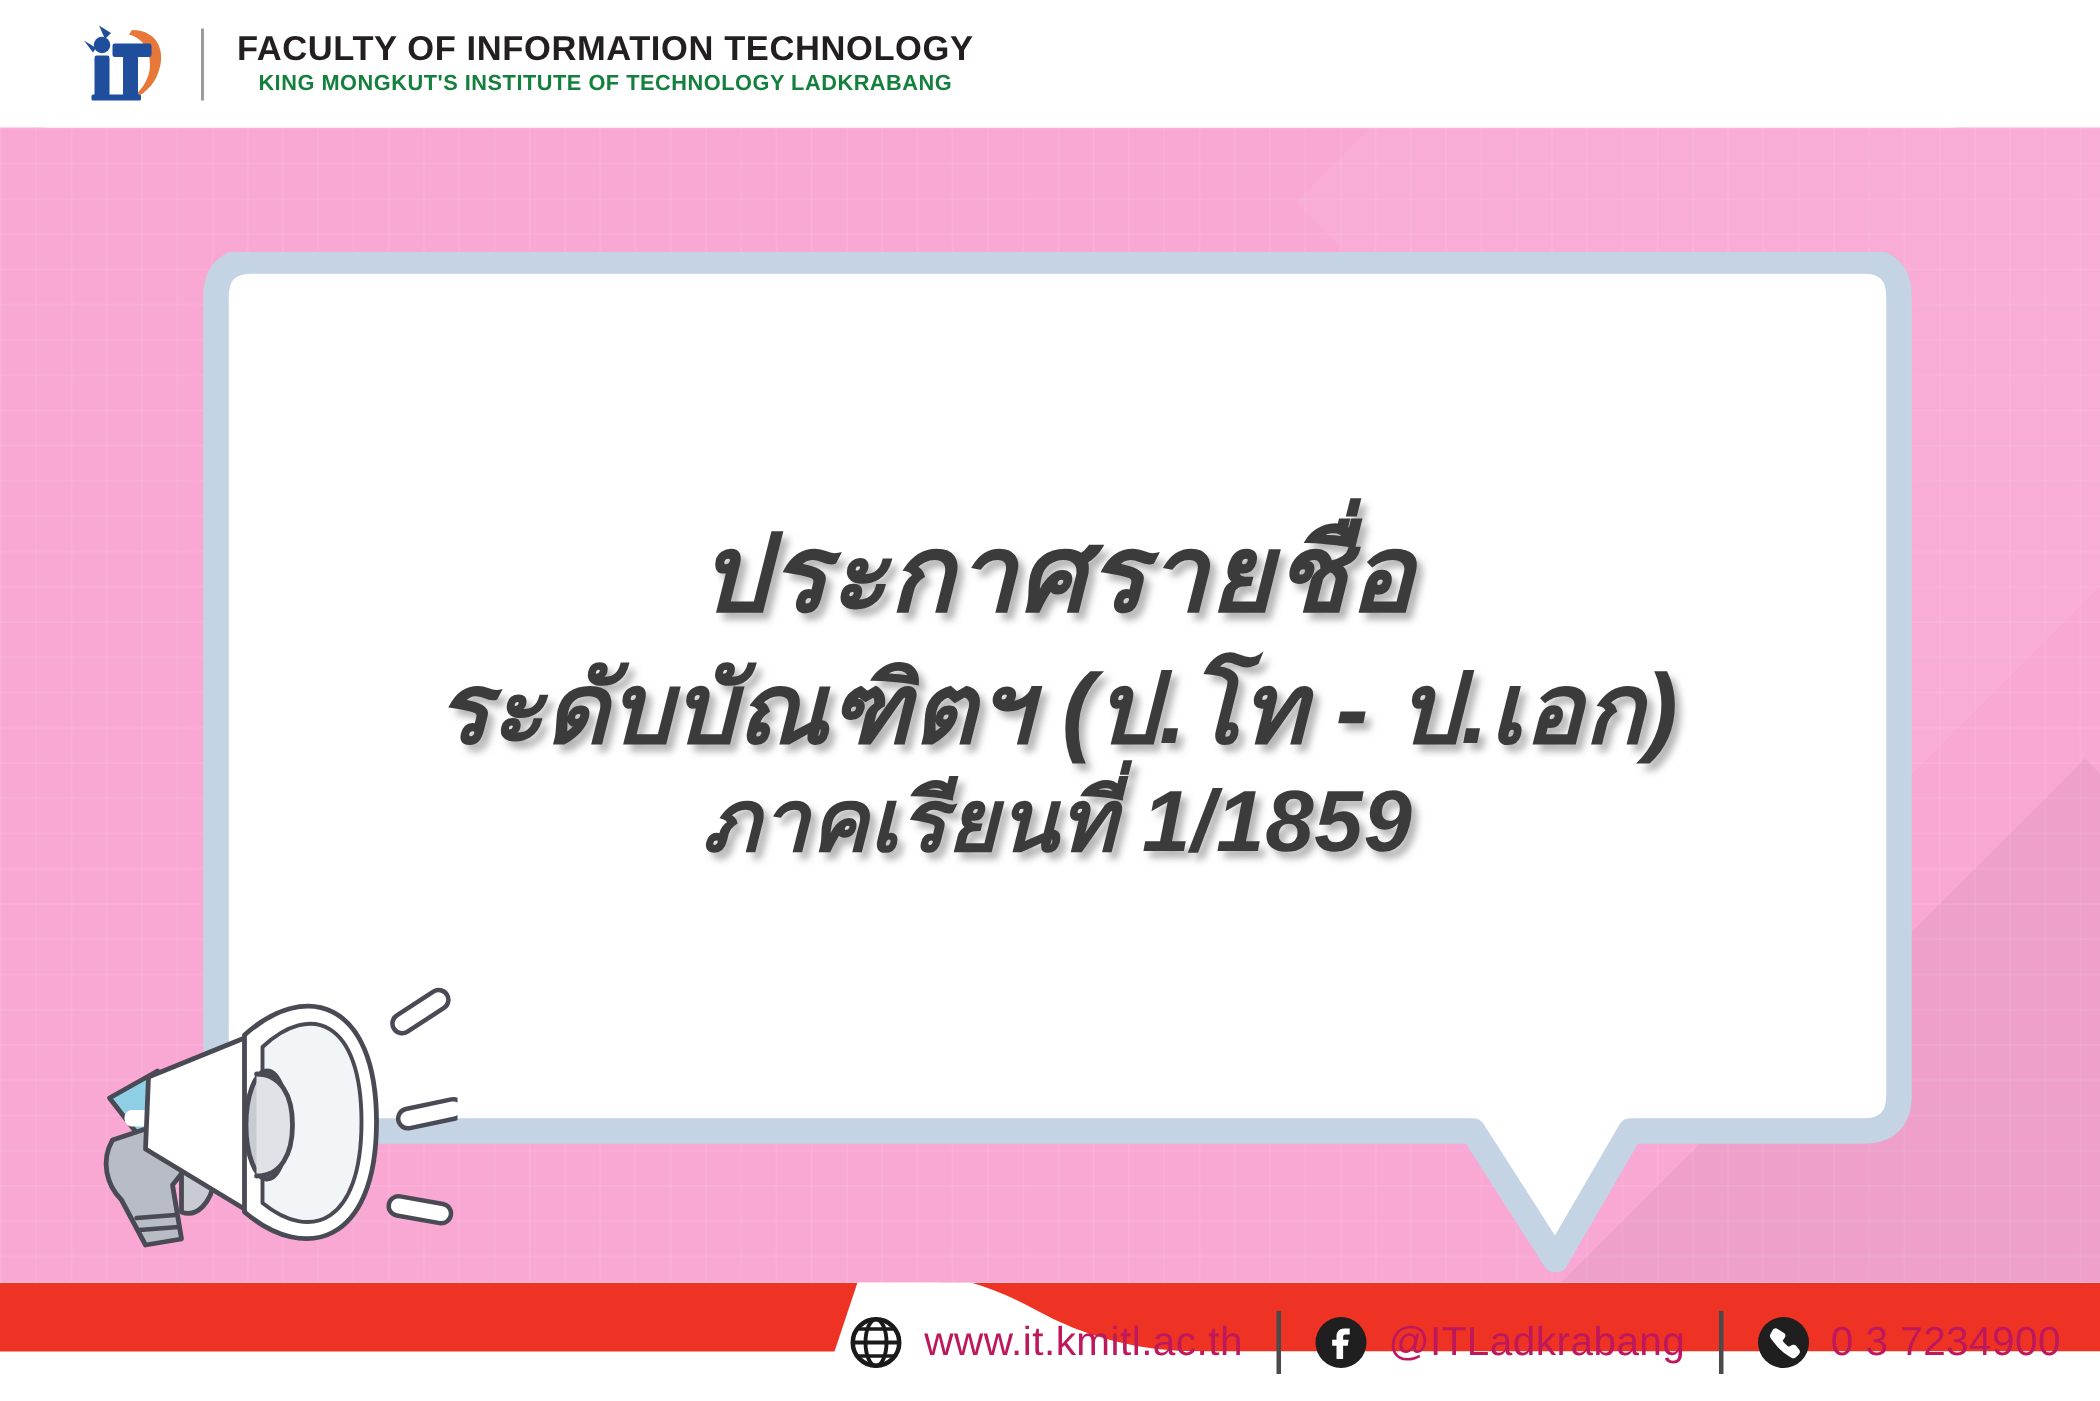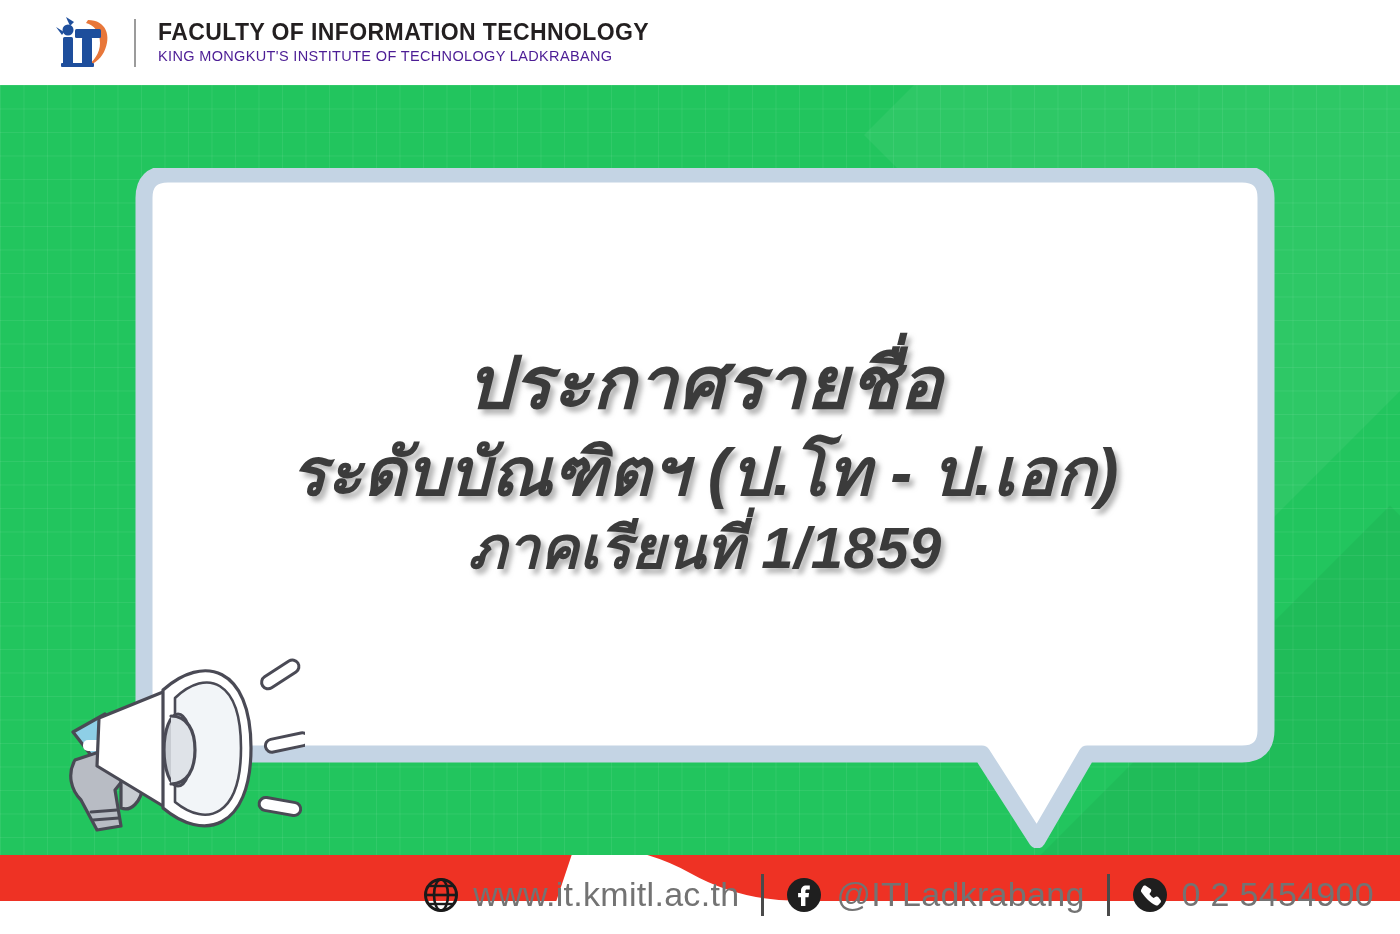--- a/index.html
+++ b/index.html
@@ -20,31 +20,31 @@
   .it-logo { width:72px; height:62px; position:relative; flex:0 0 auto; }
   .divider-v {
     width:2px; height:48px; background:#9b9b9b; margin:0 22px 0 14px; flex:0 0 auto;
   }
   .header-text { display:flex; flex-direction:column; justify-content:center; }
   .header-title {
     font-size:23px; font-weight:bold; color:#231f20; letter-spacing:0.4px;
     line-height:1.15; white-space:nowrap;
   }
   .header-sub {
-    font-size:14.5px; font-weight:normal; color:#4c1d95; letter-spacing:0.35px;
-    line-height:1.3; white-space:nowrap; margin-top:2px;
+    font-size:14.5px; font-weight:bold; color:#15803d; letter-spacing:0.35px;
+    line-height:1.3; white-space:nowrap; margin-top:2px;text-align:center;
   }
   .kmitl-go {
     position:absolute; right:16px; top:10px; width:92px; height:62px;
   }
 
   
   .poster {
     position:absolute; left:0; top:85px; width:1400px; height:849px;
-    background:#22c55e;
+    background:#f9a8d4;
     overflow:hidden;
   }
   .grid-overlay {
     position:absolute; inset:0;
     background-image:
       linear-gradient(to right, rgba(255,255,255,0.07) 1px, transparent 1px),
       linear-gradient(to bottom, rgba(255,255,255,0.07) 1px, transparent 1px);
     background-size:23.5px 23.5px;
   }
   .diag-light {
@@ -98,21 +98,21 @@
   .footer-curve {
     position:absolute; left:0; top:0; width:1400px; height:79px;
   }
   .footer-inner {
     position:absolute; right:26px; top:0; height:79px;
     display:flex; align-items:center; gap:0;
   }
   .fitem { display:flex; align-items:center; gap:14px; }
   .ficon { width:36px; height:36px; flex:0 0 auto; }
   .ftext {
-    font-size:34px; color:#737373; font-weight:500; letter-spacing:0.3px;
+    font-size:27px; color:#be185d; font-weight:500; letter-spacing:0.3px;
     white-space:nowrap;
   }
   .fsep {
     width:3px; height:42px; background:#4a4a4a; margin:0 22px; flex:0 0 auto;
   }
 </style>
 </head>
 <body>
 
 <div class="header">
@@ -233,17 +233,17 @@
 
     <div class="fsep"></div>
 
     <div class="fitem">
       <span class="ficon">
         <svg viewBox="0 0 36 36" width="36" height="36">
           <circle cx="18" cy="18" r="17" fill="#1f1f1f"></circle>
           <path d="M13.4 8.6c-1.0-0.3-2.1 0.2-2.6 1.1l-1.5 2.7c-0.5 0.9-0.4 2.0 0.2 2.8 2.4 3.2 4.2 5.5 6.5 7.7 2.4 2.3 4.9 4.0 7.6 5.4 0.9 0.5 2.0 0.3 2.7-0.4l2.0-2.1c0.8-0.8 0.9-2.0 0.2-2.9l-2.1-2.7c-0.6-0.8-1.8-1.0-2.7-0.5l-2.2 1.2c-1.6-1.1-3.0-2.4-4.1-4.0l1.5-2.2c0.6-0.9 0.5-2.1-0.3-2.8z" fill="#ffffff"></path>
         </svg>
       </span>
-      <span class="ftext">0 2 5454900</span>
+      <span class="ftext">0 3 7234900</span>
     </div>
 
   </div>
 </div>
 
 </body></html>

